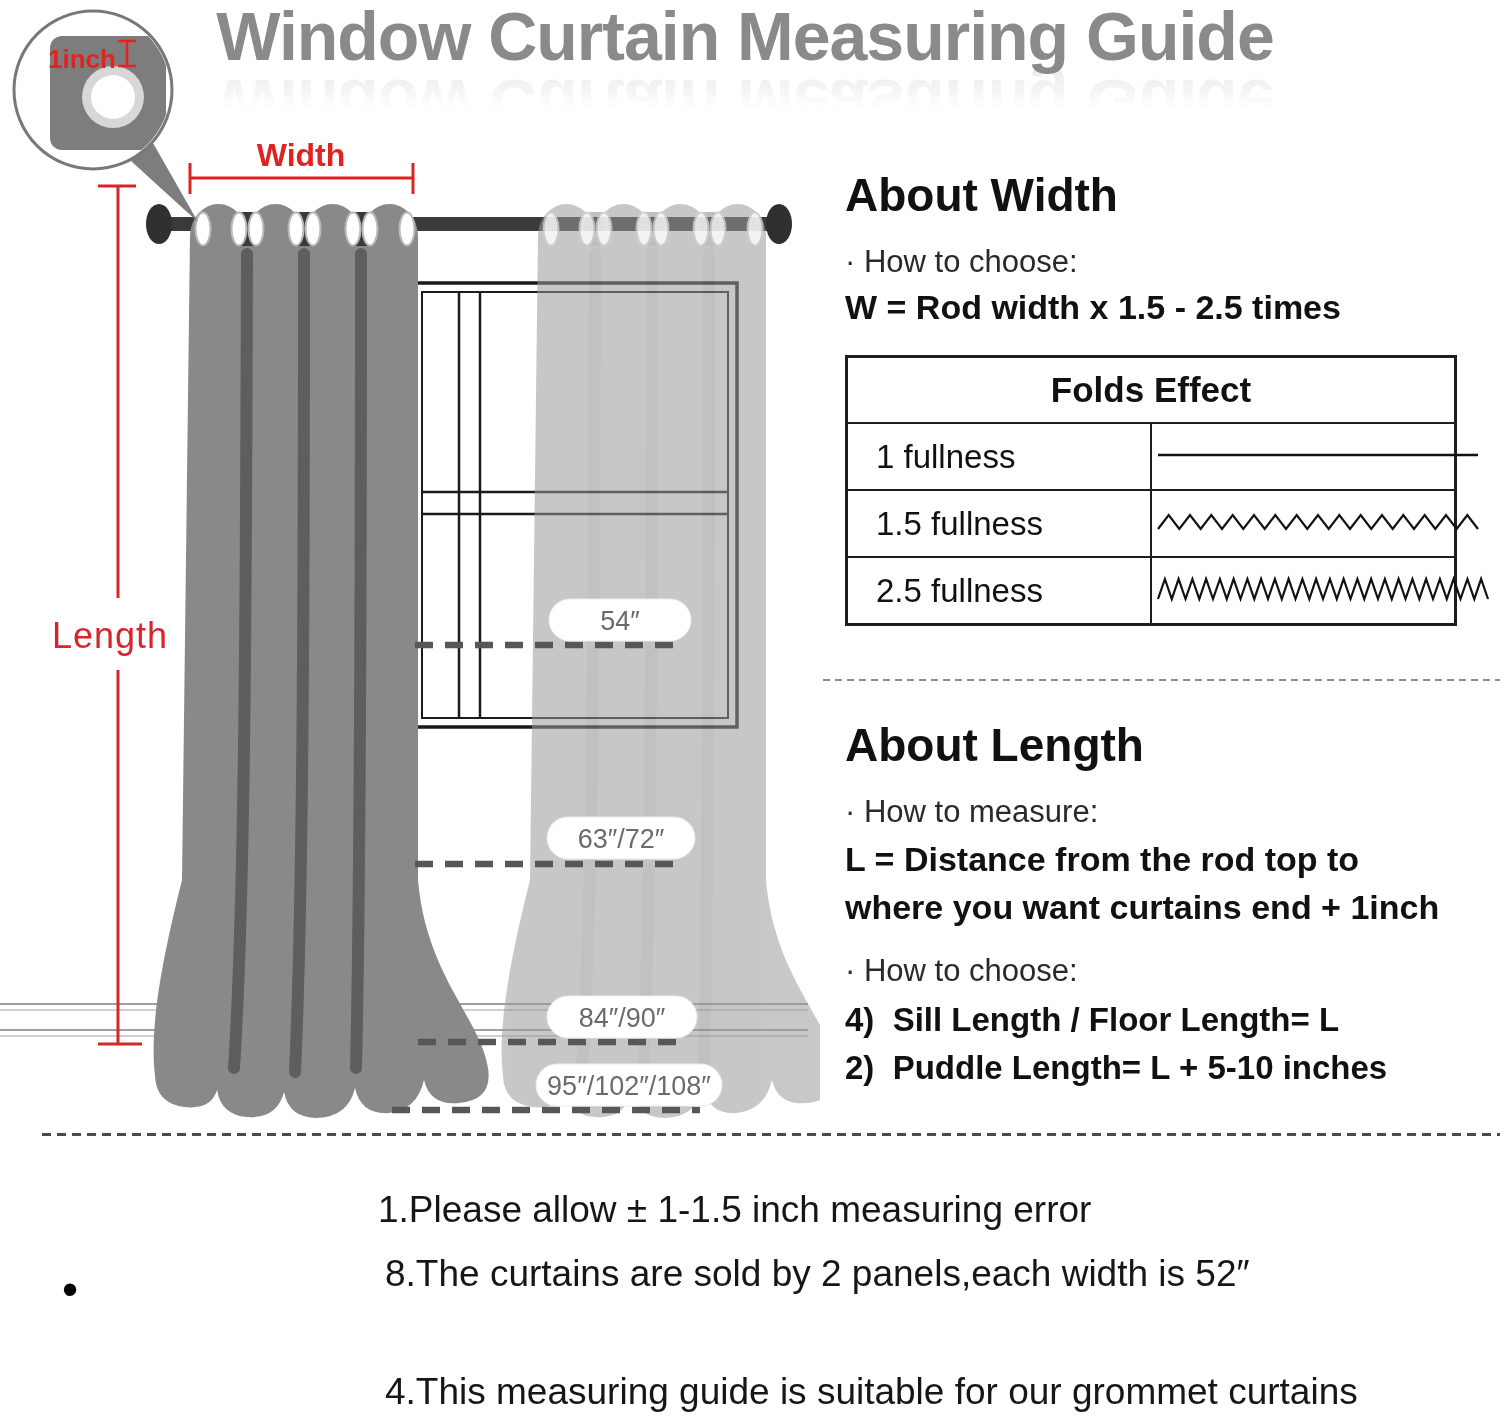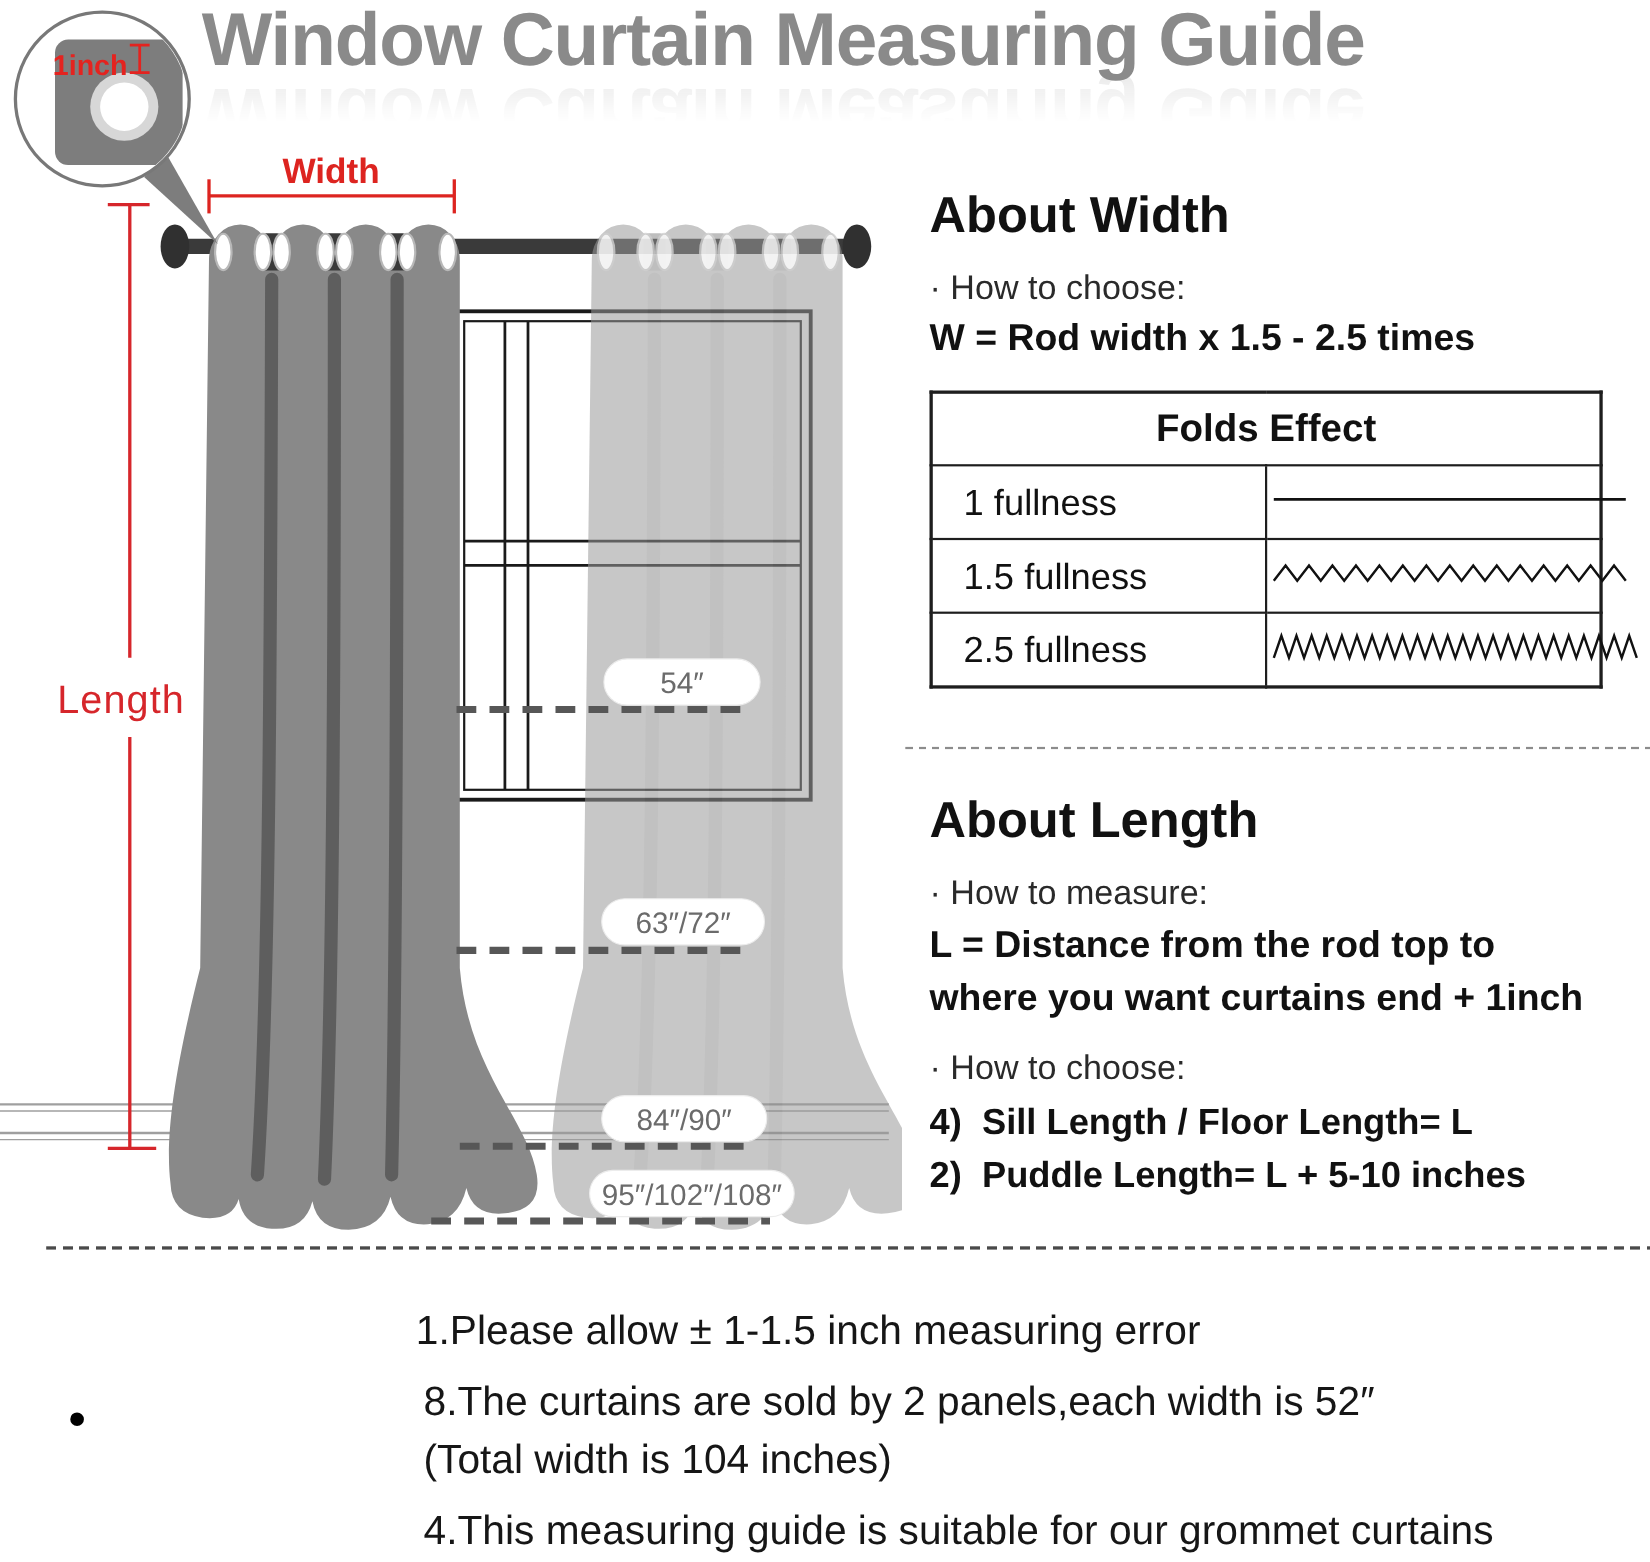--- a/index.html
+++ b/index.html
@@ -1,20 +1,20 @@
 <!DOCTYPE html>
 <html><head>
 <meta charset="utf-8">
 <style>
   html,body{margin:0;padding:0;background:#fff;}
   #stage{position:relative;width:1500px;height:1420px;background:#fff;overflow:hidden;
          font-family:"Liberation Sans", sans-serif;color:#1c1c1c;}
 
   
-  .title-wrap{position:absolute;top:2px;left:0;width:1424px;text-align:center;line-height:1;}
+  .title-wrap{position:absolute;top:2px;left:0;width:1424px;text-align:center;line-height:1;padding-left:33px;}
   .title{font-size:68px;font-weight:bold;letter-spacing:-1px;color:#8a8a8a;margin:0;}
   .title-reflection{font-size:68px;font-weight:bold;letter-spacing:-1px;color:#8a8a8a;margin:0;
      transform:scaleY(-1);opacity:.22;
      -webkit-mask-image:linear-gradient(to top,rgba(0,0,0,.75),transparent 60%);
      mask-image:linear-gradient(to top,rgba(0,0,0,.75),transparent 60%);}
 
   
   .abs{position:absolute;}
   .h2{font-size:46px;font-weight:bold;color:#111;line-height:1;}
   .bullet-line{font-size:31px;color:#2a2a2a;line-height:1.2;}
@@ -230,15 +230,14 @@
   <div class="abs num-item" style="left:845px;top:1000px;">4)  Sill Length / Floor Length= L</div>
   <div class="abs num-item" style="left:845px;top:1048px;">2)  Puddle Length= L + 5-10 inches</div>
 
   <div class="dashed-div-bottom"></div>
 
   <div class="abs note-text" style="left:378px;top:1188px;">1.Please allow ± 1-1.5 inch measuring error</div>
 
   <div class="abs note-bullet" style="left:62px;top:1262px;">•</div>
 
   <div class="abs note-text" style="left:385px;top:1252px;">8.The curtains are sold by 2 panels,each width is 52″</div>
-  <div class="abs note-text" style="left:385px;top:1305px;">(Total width is 104 inches)</div>
   <div class="abs note-text" style="left:385px;top:1370px;">4.This measuring guide is suitable for our grommet curtains</div>
 </div>
 
 </body></html>

